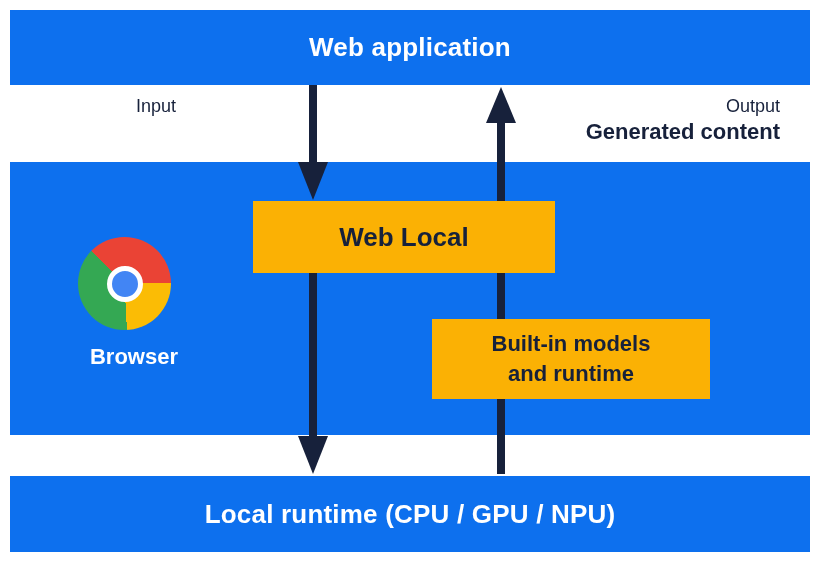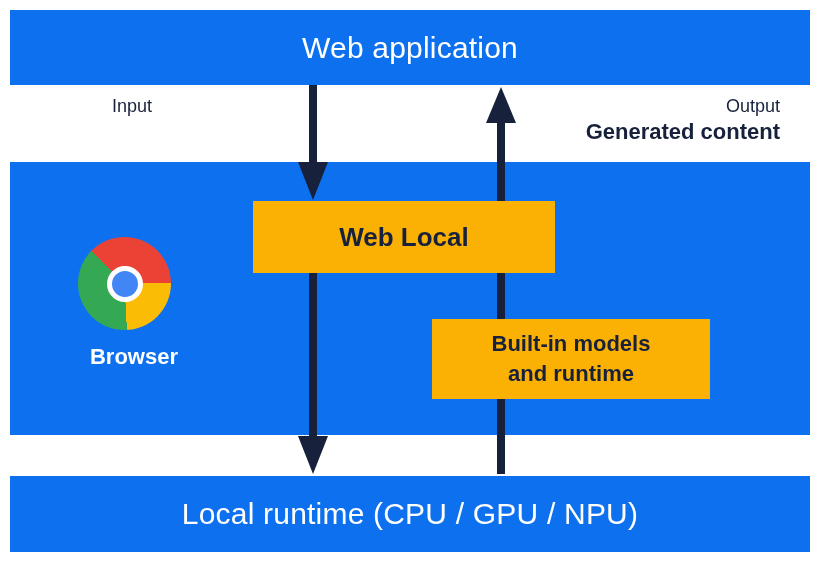--- a/index.html
+++ b/index.html
@@ -28,41 +28,41 @@
     position: absolute;
     left: 10px;
     width: 800px;
     background: var(--blue);
     display: flex;
     align-items: center;
     justify-content: center;
   }
   .band-label {
     color: var(--white);
-    font-size: 30px;
-    font-weight: 400;
+    font-size: 26px;
+    font-weight: 700;
     letter-spacing: 0.2px;
   }
 
   .top-band    { top: 10px;  height: 75px; z-index: 1; }
   .bottom-band { top: 476px; height: 76px; z-index: 1; }
 
   .browser-panel {
     position: absolute;
     left: 10px;
     top: 162px;
     width: 800px;
     height: 273px;
     background: var(--blue);
     z-index: 1;
   }
 
   
   .io-label { position: absolute; top: 94px; z-index: 2; color: var(--navy); }
-  .io-label .io-title { font-size: 18px; font-weight: 400; line-height: 24px; }
+  .io-label .io-title { font-size: 18px; font-weight: 400; line-height: 24px; margin-left: 24px; }
   .io-label .io-value { font-size: 22px; font-weight: 700; line-height: 28px; }
   .io-left  { left: 112px; text-align: left; }
   .io-right { right: 40px; text-align: right; }
 
   
   .arrow-part { position: absolute; z-index: 2; }
   .shaft { width: 8px; background: var(--navy); }
   .tri-down {
     width: 0; height: 0;
     border-left: 15px solid transparent;

